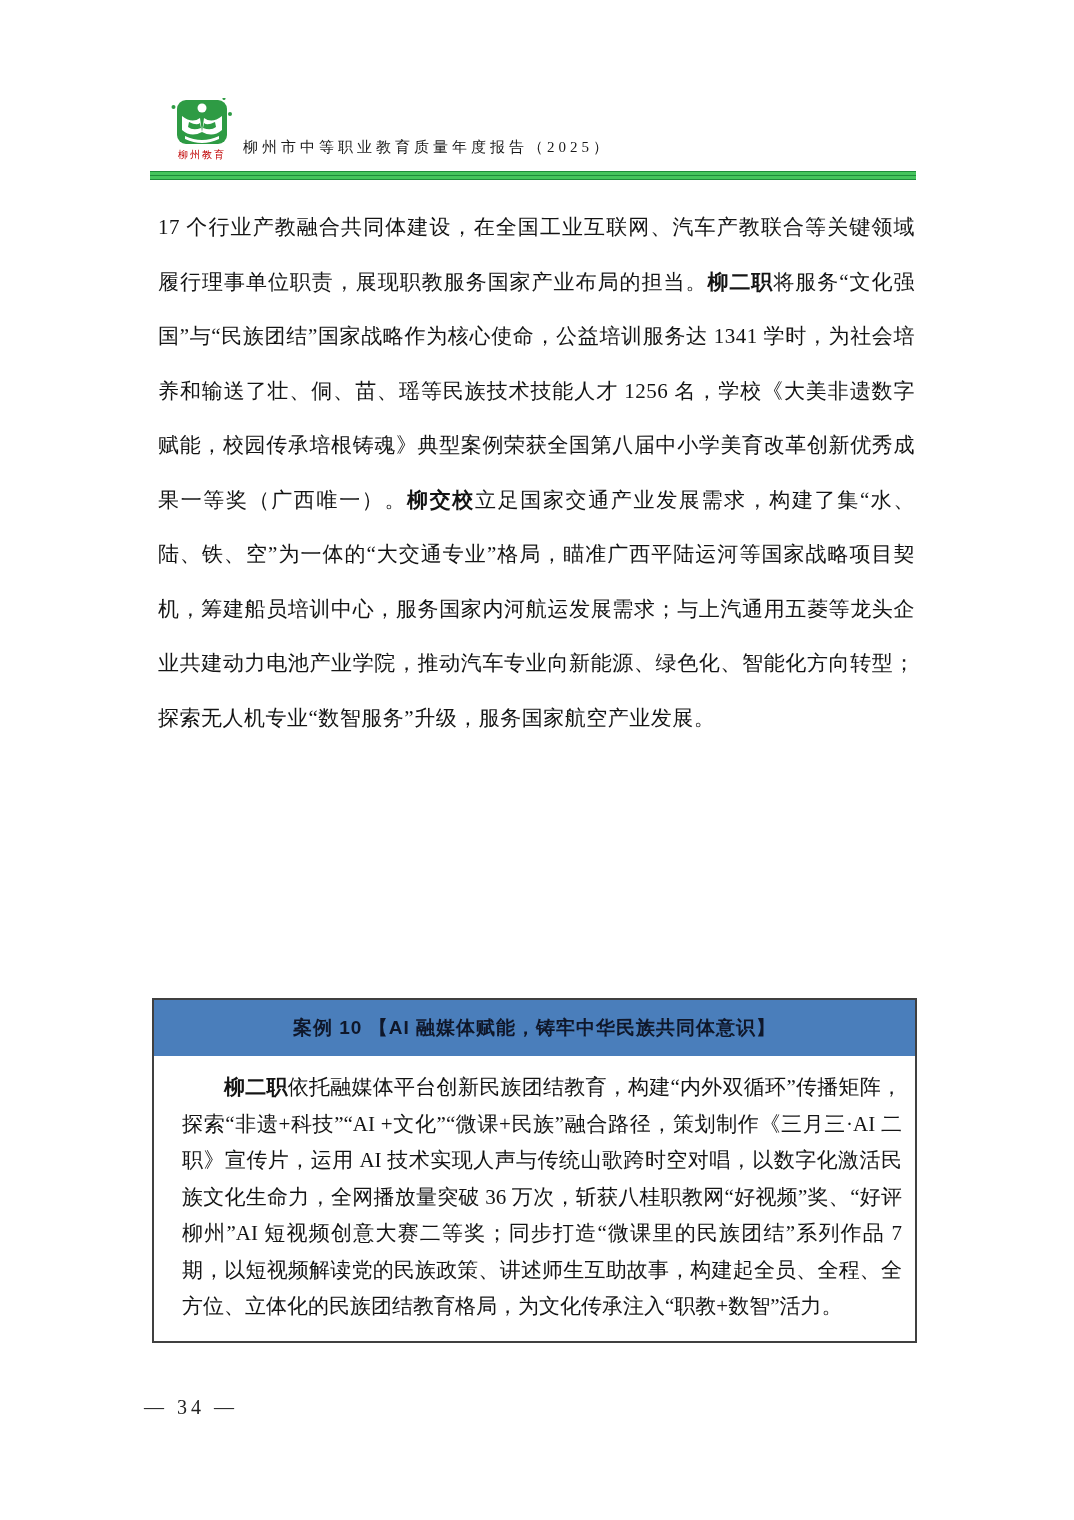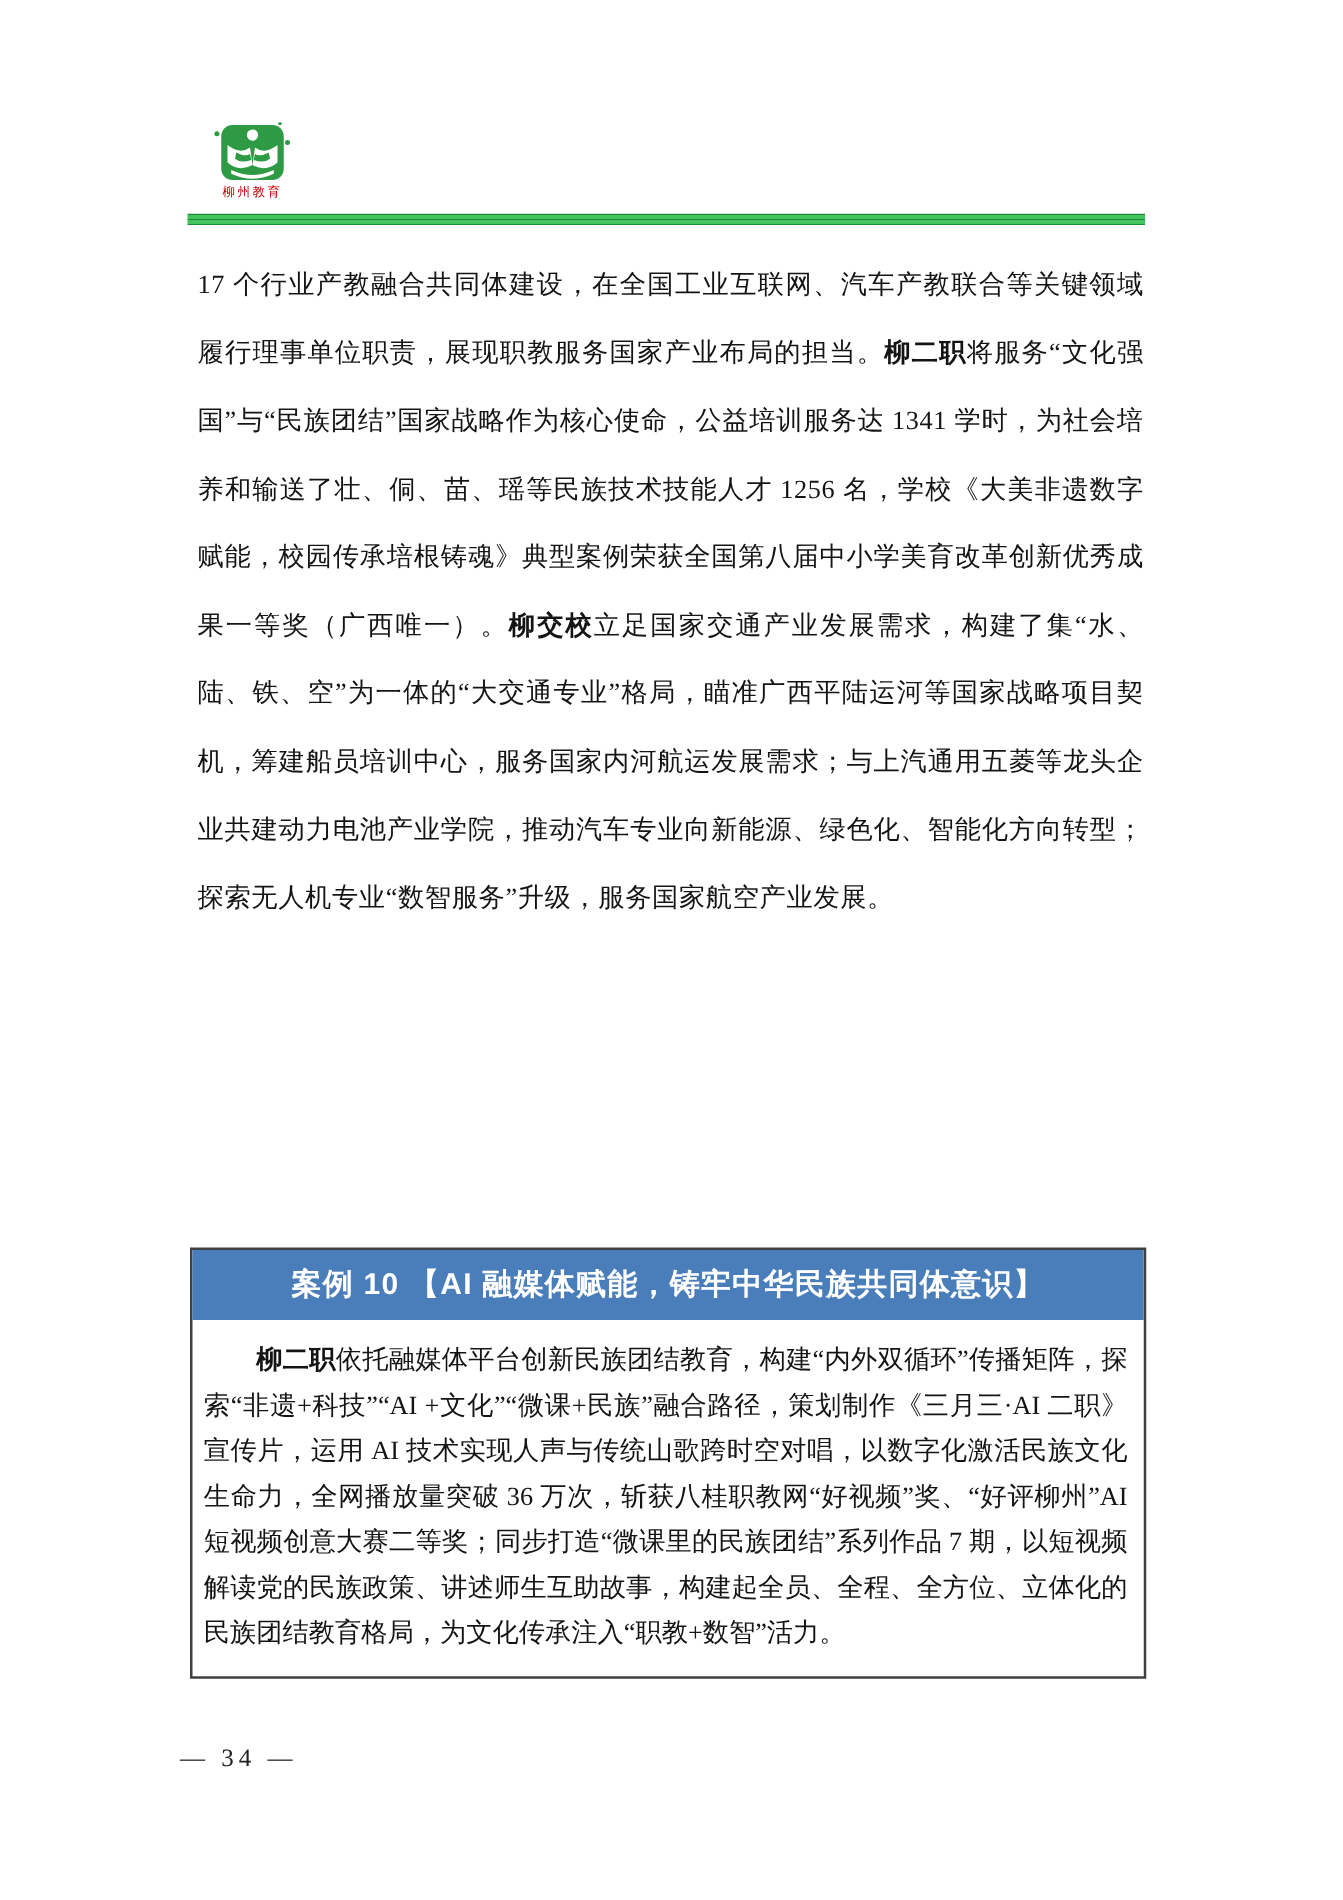--- a/index.html
+++ b/index.html
@@ -78,29 +78,29 @@
     top: 998px;
     width: 765px;
     border: 2px solid #404040;
     background: #ffffff;
   }
   .case-banner {
     background: #4a7ebb;
     height: 56px;
     line-height: 56px;
     text-align: center;
-    color: #ffffff;
+    color: #0f172a;
     font-family: "Liberation Sans", "DejaVu Sans", sans-serif;
     font-weight: bold;
-    font-size: 24px;
+    font-size: 19px;
     letter-spacing: 1px;
     white-space: nowrap;
   }
   .case-body {
-    padding: 13px 13px 16px 9px;
+    padding: 13px 13px 16px 28px;
     font-size: 21px;
     line-height: 36.5px;
     text-align: justify;
     text-indent: 2em;
     color: #141414;
   }
   .case-body b { font-weight: bold; }
 
   
   .footer-page-number {
@@ -127,20 +127,21 @@
       <circle cx="31" cy="10" r="4.5" fill="#ffffff"></circle>
       <path d="M11 18 Q21 26 29 20 L31 34 Q20 40 11 32 Z" fill="#ffffff"></path>
       <path d="M51 18 Q41 26 33 20 L31 34 Q42 40 51 32 Z" fill="#ffffff"></path>
       <path d="M18 24 Q26 28 29 25 L30 30 Q22 33 17 29 Z" fill="#2e9b44"></path>
       <path d="M44 24 Q36 28 33 25 L32 30 Q40 33 45 29 Z" fill="#2e9b44"></path>
       <path d="M14 38 Q31 46 48 38 L48 41 Q31 49 14 41 Z" fill="#ffffff"></path>
     </svg>
     <div class="logo-caption">柳州教育</div>
   </div>
 
+  <div class="header-title">柳州市中等职业教育质量年度报告（2025）</div>
 
   <div class="header-rule"></div>
 
   <div class="body-paragraph"><span>17 个行业产教融合共同体建设，在全国工业互联网、汽车产教联合等关键领域履行理事单位职责，展现职教服务国家产业布局的担当。</span><b>柳二职</b><span>将服务“文化强国”与“民族团结”国家战略作为核心使命，公益培训服务达 1341 学时，为社会培养和输送了壮、侗、苗、瑶等民族技术技能人才 1256 名，学校《大美非遗数字赋能，校园传承培根铸魂》典型案例荣获全国第八届中小学美育改革创新优秀成果一等奖（广西唯一）。</span><b>柳交校</b><span>立足国家交通产业发展需求，构建了集“水、陆、铁、空”为一体的“大交通专业”格局，瞄准广西平陆运河等国家战略项目契机，筹建船员培训中心，服务国家内河航运发展需求；与上汽通用五菱等龙头企业共建动力电池产业学院，推动汽车专业向新能源、绿色化、智能化方向转型；探索无人机专业“数智服务”升级，服务国家航空产业发展。</span></div>
 
   <div class="case-box">
     <div class="case-banner">案例 10 【AI 融媒体赋能，铸牢中华民族共同体意识】</div>
     <div class="case-body"><b>柳二职</b><span>依托融媒体平台创新民族团结教育，构建“内外双循环”传播矩阵，探索“非遗+科技”“AI +文化”“微课+民族”融合路径，策划制作《三月三·AI 二职》宣传片，运用 AI 技术实现人声与传统山歌跨时空对唱，以数字化激活民族文化生命力，全网播放量突破 36 万次，斩获八桂职教网“好视频”奖、“好评柳州”AI 短视频创意大赛二等奖；同步打造“微课里的民族团结”系列作品 7 期，以短视频解读党的民族政策、讲述师生互助故事，构建起全员、全程、全方位、立体化的民族团结教育格局，为文化传承注入“职教+数智”活力。</span></div>
   </div>
 

